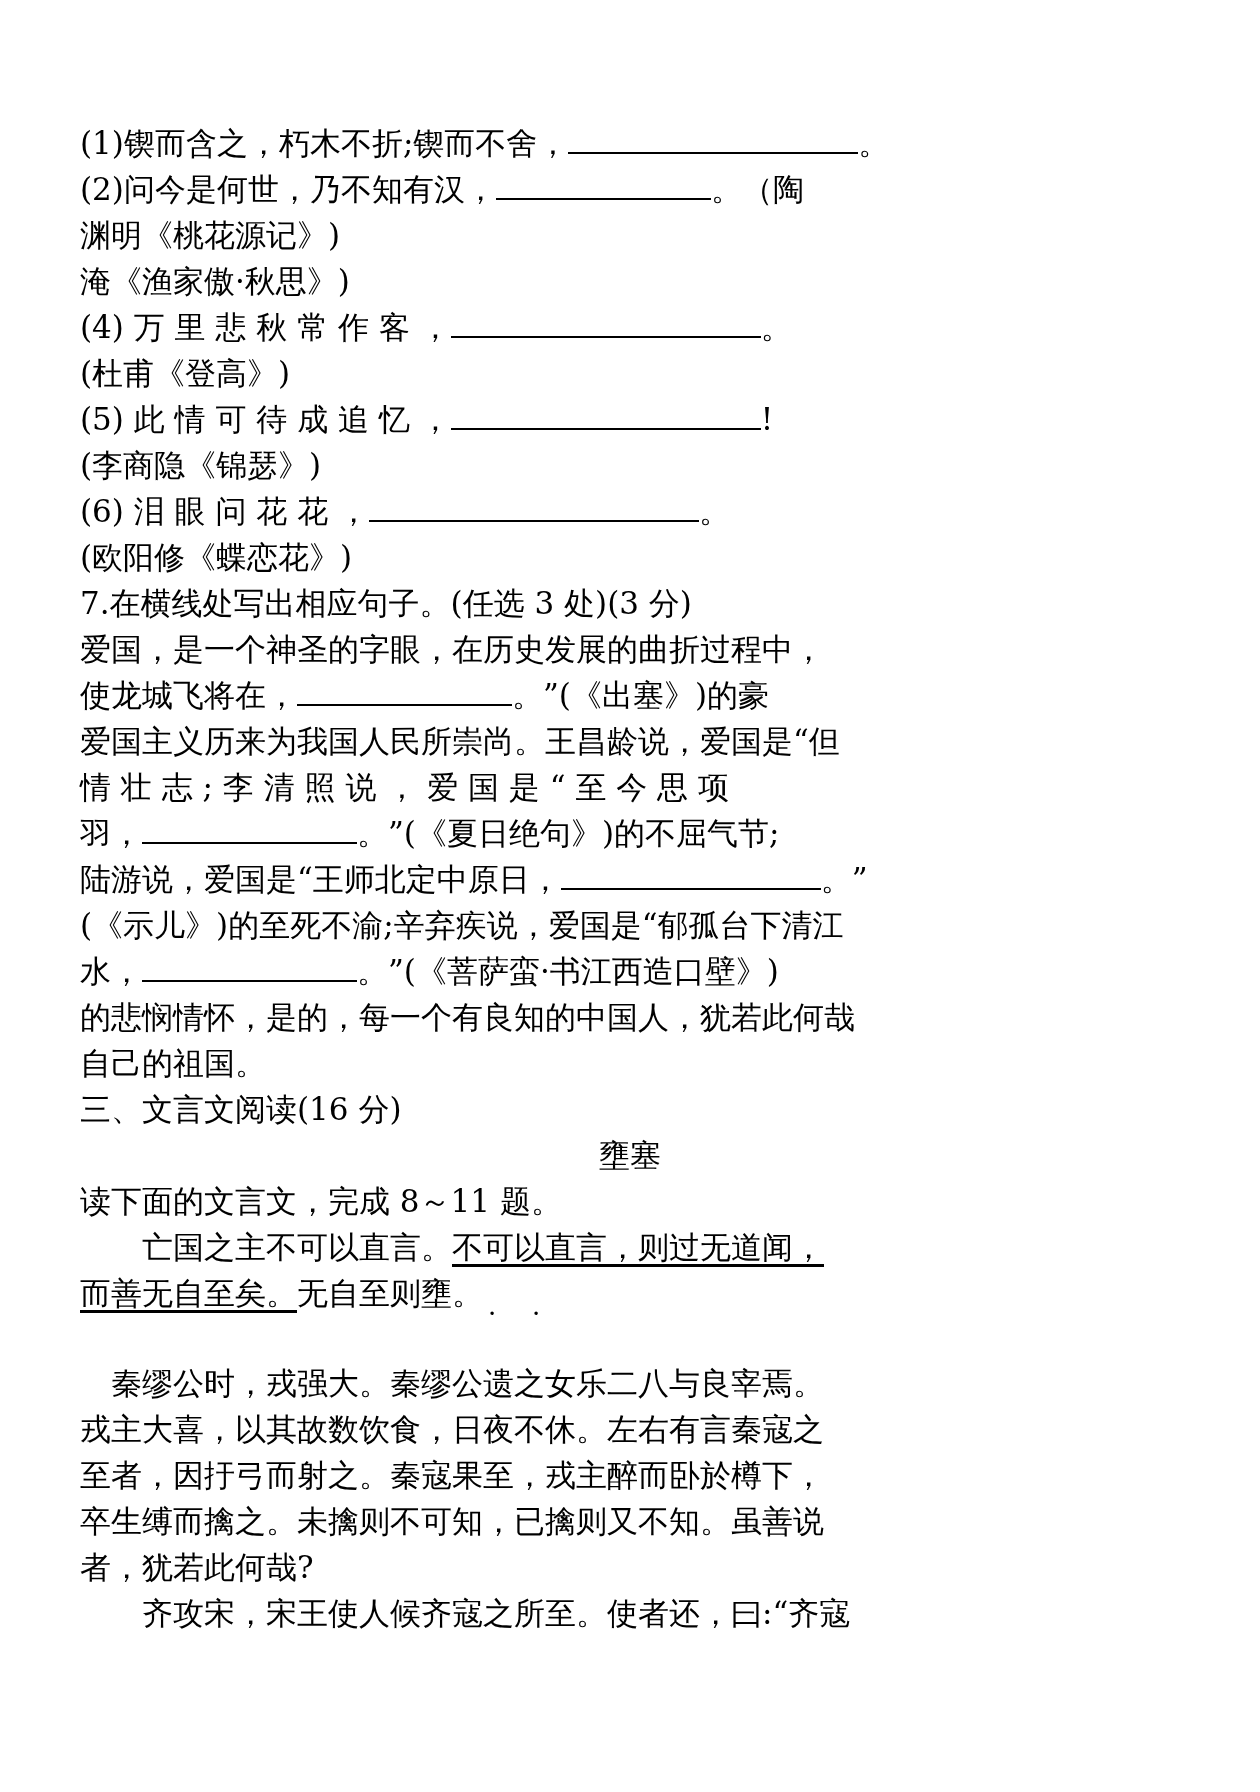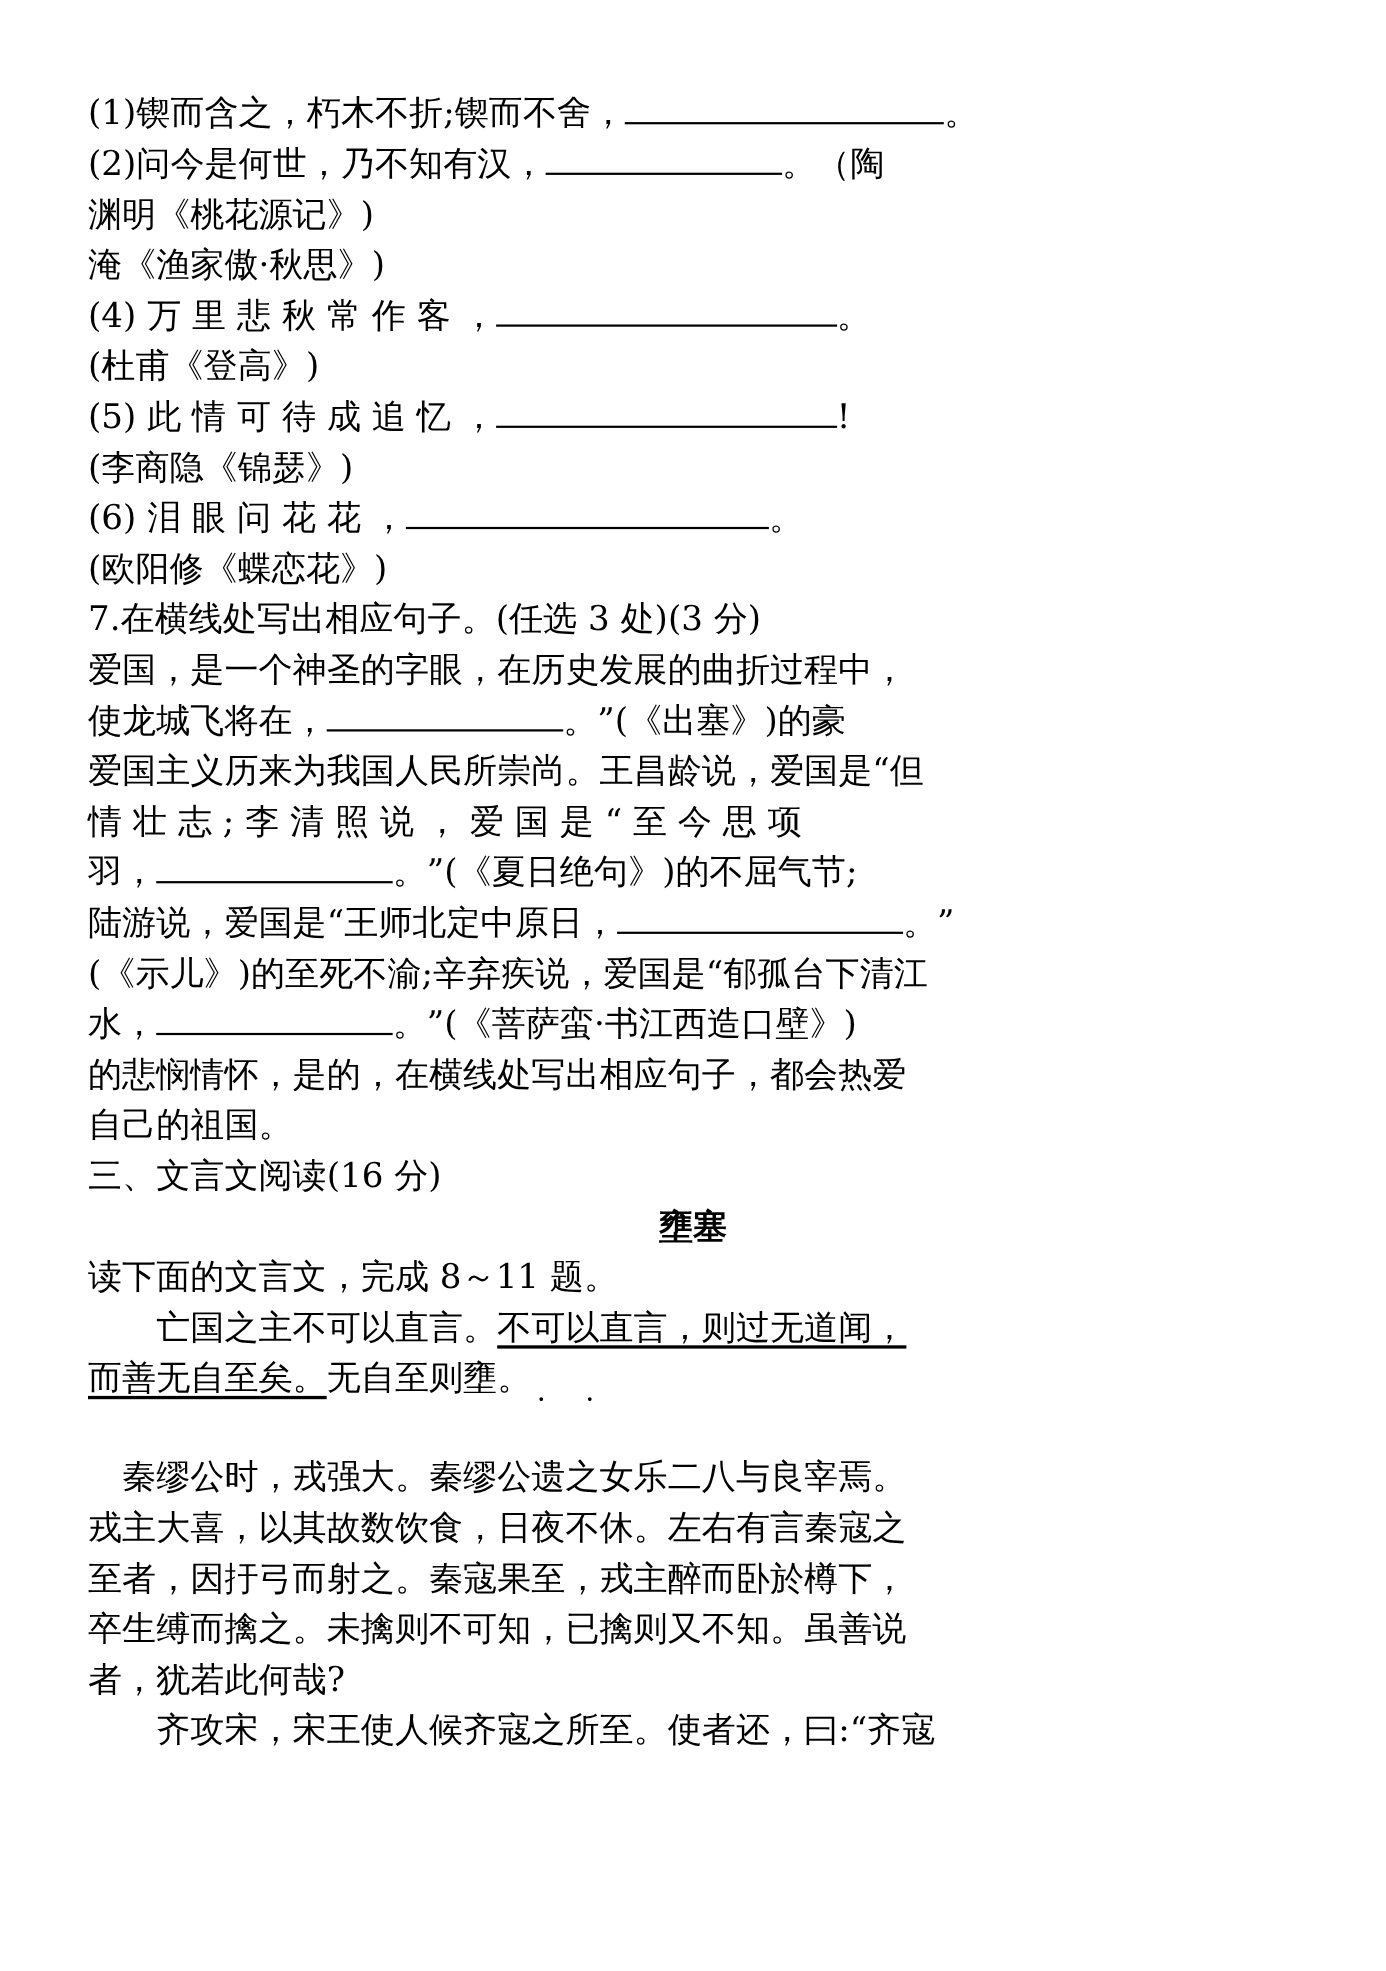--- a/index.html
+++ b/index.html
@@ -12,41 +12,41 @@
     height: 1792px;
     font-family: "DejaVu Serif", "Liberation Serif", serif;
     color: #000000;
     overflow: hidden;
   }
   .page {
     position: relative;
     width: 1260px;
     height: 1792px;
     box-sizing: border-box;
-    padding: 80px 80px 0 80px;
+    padding: 120px 80px 0 80px;
   }
   .line {
     font-size: 31px;
     line-height: 46px;
     letter-spacing: 0px;
     white-space: pre-wrap;
   }
   .blank {
     display: inline-block;
     border-bottom: 2px solid #000;
     vertical-align: baseline;
     height: 28px;
   }
   .b-md  { width: 215px; }
   .b-lg  { width: 260px; }
   .b-xl  { width: 290px; }
   .b-xxl { width: 310px; }
   .b-wide{ width: 330px; }
   .center { text-align: center; }
-  .bold { font-weight: bold; }
+  .bold { font-weight: normal; }
   .under { text-decoration: underline; text-underline-offset: 6px; text-align: center; }
   .indent1 { text-indent: 31px; }
   .indent2 { text-indent: 62px; }
   .gapline { height: 30px; }
   .dots {
     position: absolute;
     font-size: 26px;
     line-height: 10px;
   }
 </style>
@@ -85,21 +85,21 @@
 
   <div class="line">7.在横线处写出相应句子。(任选 3 处)(3 分)</div>
   <div class="line">爱国，是一个神圣的字眼，在历史发展的曲折过程中，</div>
   <div class="line"><span>使龙城飞将在，</span><span class="blank b-md"></span><span>。”(《出塞》)的豪</span></div>
   <div class="line">爱国主义历来为我国人民所崇尚。王昌龄说，爱国是“但</div>
   <div class="line">情 壮 志 ; 李 清 照 说 ， 爱 国 是 “ 至 今 思 项</div>
   <div class="line"><span>羽，</span><span class="blank b-md"></span><span>。”(《夏日绝句》)的不屈气节;</span></div>
   <div class="line"><span>陆游说，爱国是“王师北定中原日，</span><span class="blank b-lg"></span><span>。”</span></div>
   <div class="line">(《示儿》)的至死不渝;辛弃疾说，爱国是“郁孤台下清江</div>
   <div class="line"><span>水，</span><span class="blank b-md"></span><span>。”(《菩萨蛮·书江西造口壁》)</span></div>
-  <div class="line">的悲悯情怀，是的，在横线处写出相应句子，都会热爱</div>
+  <div class="line">的悲悯情怀，是的，每一个有良知的中国人，犹若此何哉</div>
   <div class="line">自己的祖国。</div>
 
   <div class="line">三、文言文阅读(16 分)</div>
   <div class="line center bold">壅塞</div>
   <div class="line">读下面的文言文，完成 8～11 题。</div>
 
   <div class="line indent2"><span>亡国之主不可以直言。</span><span class="under">不可以直言，则过无道闻，</span></div>
   <div class="line"><span class="under">而善无自至矣。</span><span>无自至则壅。</span></div>
 
   <div style="position:relative;height:14px;">

